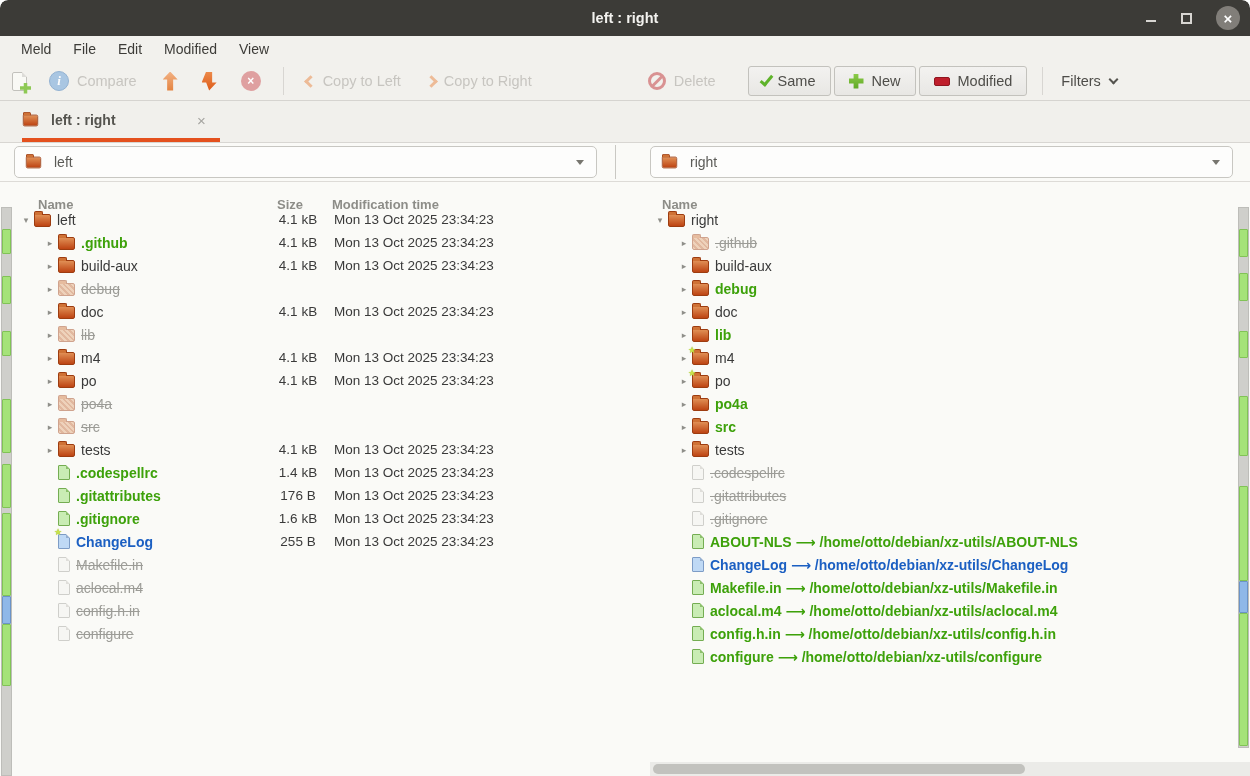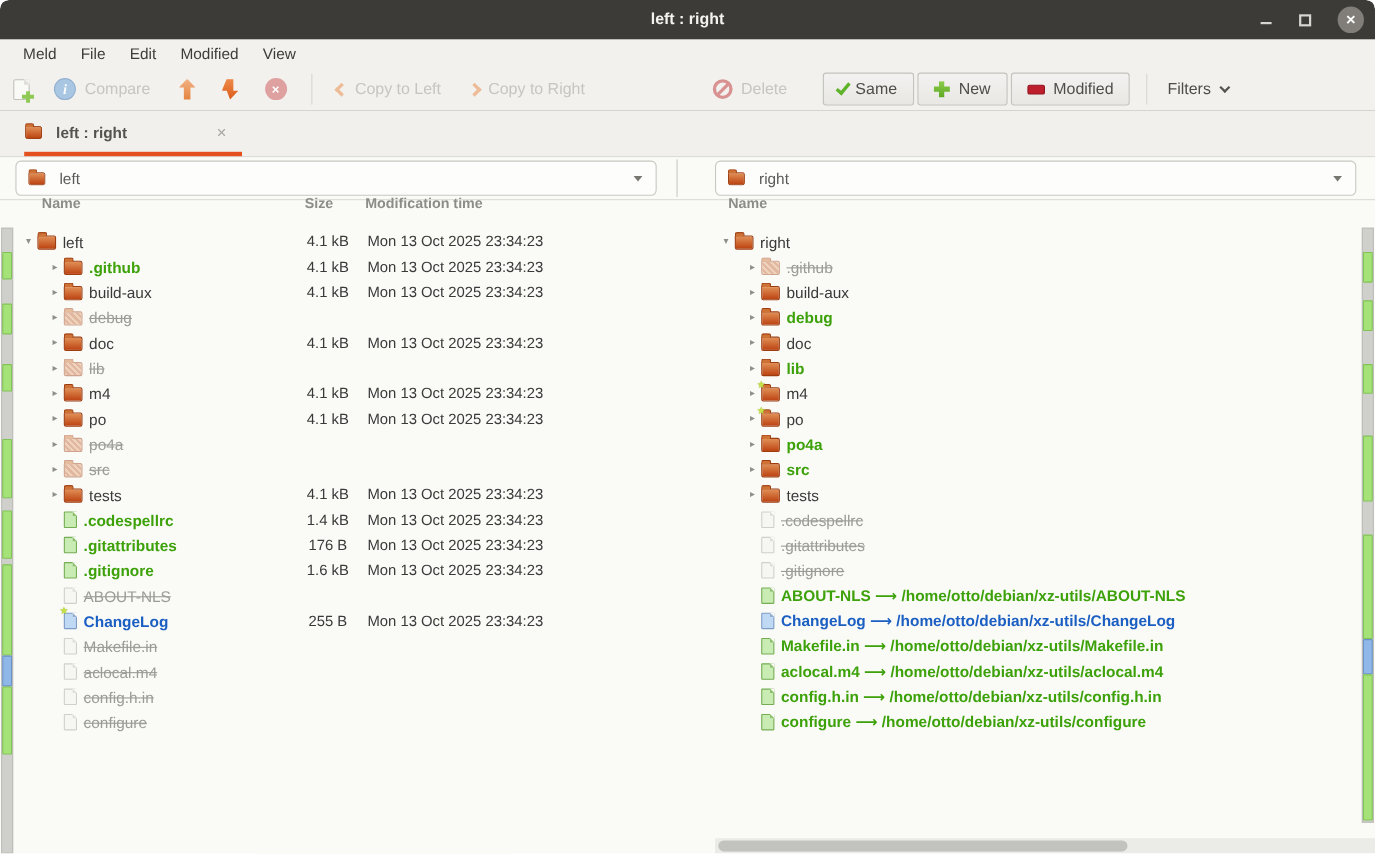--- a/index.html
+++ b/index.html
@@ -76,21 +76,21 @@
   .combo{position:absolute;top:3px;height:32px;border:1px solid #c8c7c2;border-radius:5px;
          background:#fdfdfc;display:flex;align-items:center;padding:0 10px;}
   .combo-label{font-size:14px;color:#5b5b57;margin-left:8px;}
   .combo-arrow{position:absolute;right:12px;top:13px;border-left:4px solid transparent;
                border-right:4px solid transparent;border-top:5px solid #77766f;}
   .combo.left{left:14px;width:583px;}
   .combo.right{left:650px;width:583px;}
   .splitter{position:absolute;left:615px;top:2px;width:1px;height:34px;background:#c9c8c3;}
   .combo-divider{position:absolute;left:0;top:38px;width:1250px;height:1px;background:#dddbd7;}
 
-  .hdr{position:absolute;top:34px;height:20px;font-size:13px;font-weight:bold;color:#8d8d88;}
+  .hdr{position:absolute;top:54px;height:20px;font-size:13px;font-weight:bold;color:#8d8d88;}
 
   
   .tree{position:absolute;top:65px;}
   .tree.leftpane{left:14px;width:612px;}
   .tree.rightpane{left:648px;width:590px;overflow:hidden;}
   .trow{height:23px;display:flex;align-items:center;white-space:nowrap;}
   .c-main{display:flex;align-items:center;flex:0 0 261px;overflow:visible;}
   .tree.rightpane .c-main{flex:1 1 auto;}
   .expander{width:16px;flex:0 0 16px;text-align:center;font-size:9px;color:#8f8f8a;}
   .icon{flex:0 0 auto;margin-right:4px;position:relative;}
@@ -353,29 +353,20 @@
             <span class="expander"></span>
             <span class="icon file new"></span>
             <span class="nm new">.gitignore</span>
           </span>
           <span class="c-size">1.6 kB</span>
           <span class="c-time">Mon 13 Oct 2025 23:34:23</span>
         </div>
         <div class="trow">
           <span class="c-main" style="padding-left: 28px;">
             <span class="expander"></span>
-            <span class="icon file missing"></span>
-            <span class="nm missing">ABOUT-NLS</span>
-          </span>
-          <span class="c-size"></span>
-          <span class="c-time"></span>
-        </div>
-        <div class="trow">
-          <span class="c-main" style="padding-left: 28px;">
-            <span class="expander"></span>
             <span class="icon file modified">
               <span class="star">★</span>
             </span>
             <span class="nm modified">ChangeLog</span>
           </span>
           <span class="c-size">255 B</span>
           <span class="c-time">Mon 13 Oct 2025 23:34:23</span>
         </div>
         <div class="trow">
           <span class="c-main" style="padding-left: 28px;">

